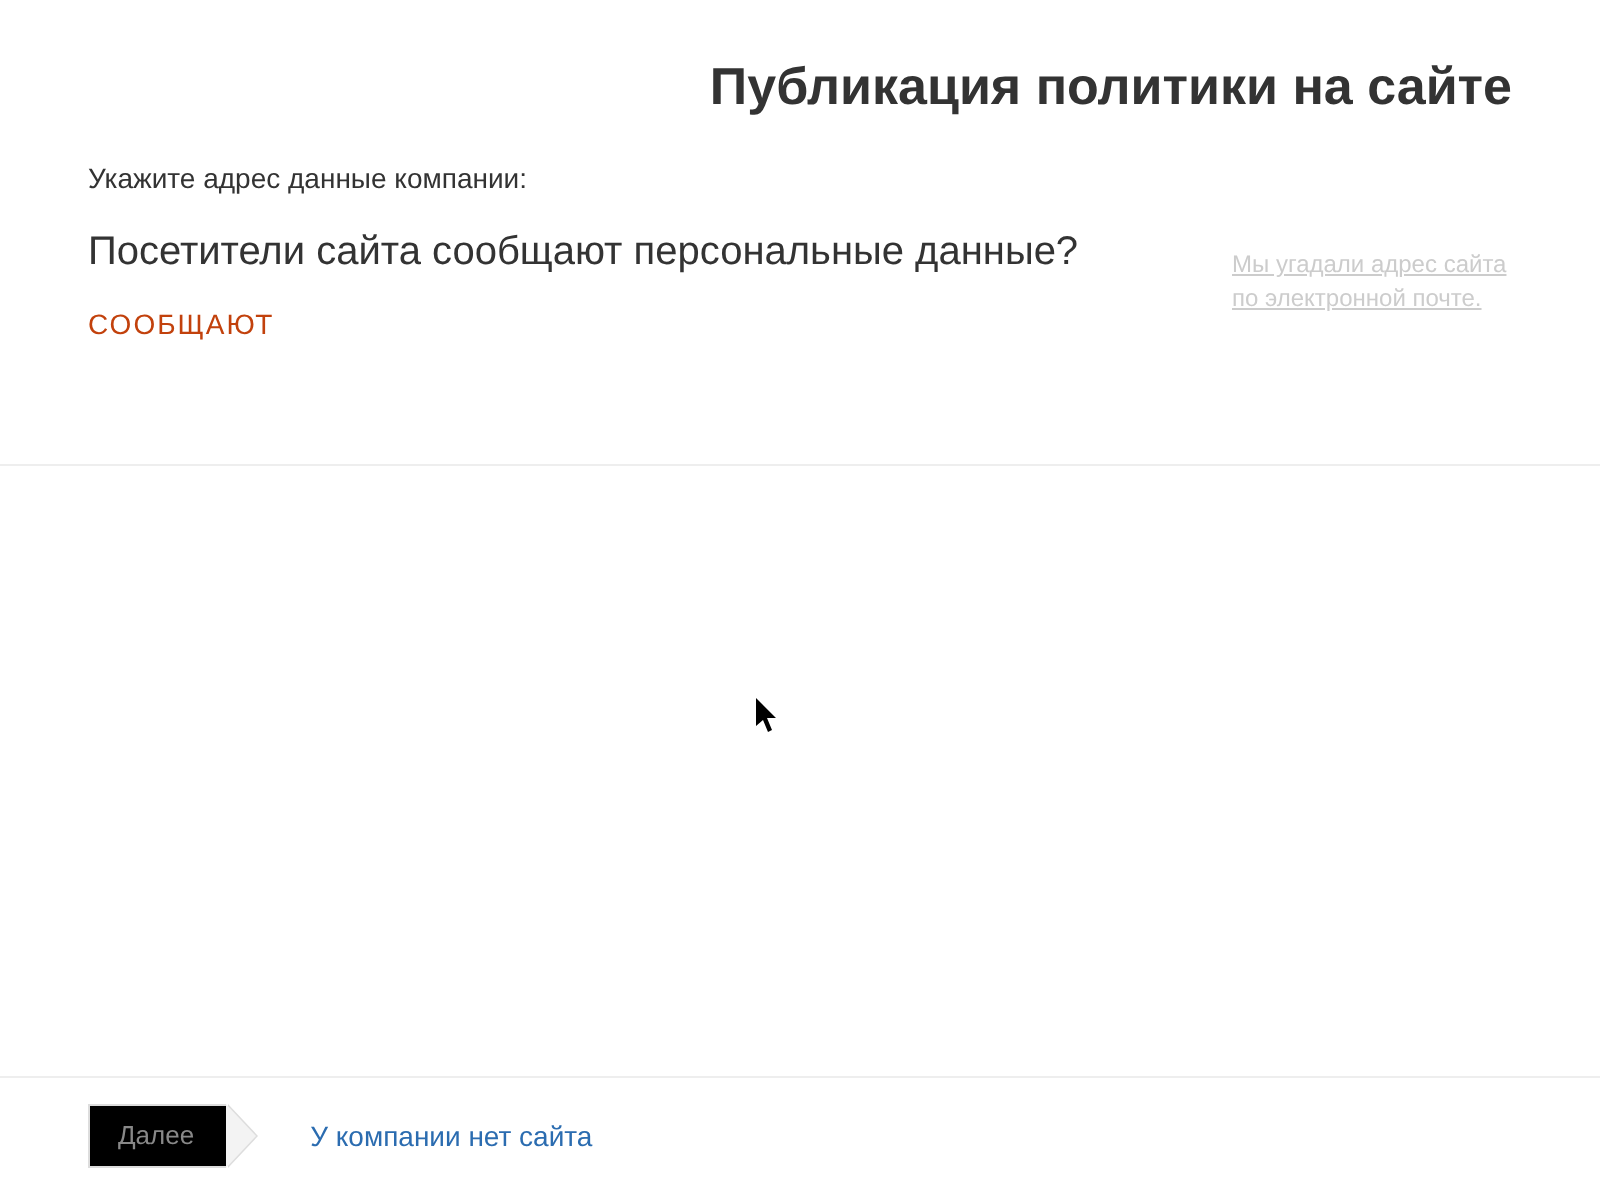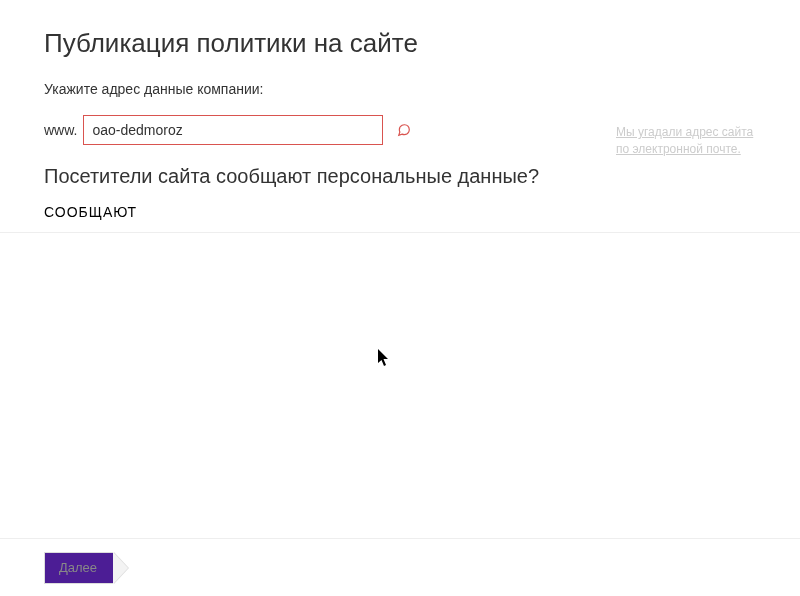--- a/index.html
+++ b/index.html
@@ -13,23 +13,24 @@
       width: 800px;
       height: 596px;
       position: relative;
       overflow: hidden;
     }
     .content {
       padding: 28px 44px 0 44px;
     }
     .page-title {
       font-size: 26px;
-      font-weight: 400;
+      font-weight: 700;
       color: #333333;
       margin-bottom: 22px;
+      text-align: right;
     }
     .prompt-label {
       font-size: 14px;
       color: #333333;
       margin-bottom: 18px;
     }
     .input-row {
       display: flex;
       align-items: center;
       margin-bottom: 20px;
@@ -70,21 +71,21 @@
       color: #333333;
       margin-bottom: 16px;
     }
     .action-row {
       display: flex;
       gap: 36px;
     }
     .action-link {
       font-size: 14px;
       font-weight: 400;
-      color: #000000;
+      color: #c2410c;
       letter-spacing: 1px;
       cursor: pointer;
       text-transform: uppercase;
     }
     .divider {
       position: absolute;
       left: 0;
       right: 0;
       top: 232px;
       height: 1px;
@@ -98,21 +99,21 @@
       height: 58px;
       border-top: 1px solid #eeeeee;
       display: flex;
       align-items: center;
       padding: 0 44px;
     }
     .next-button {
       position: relative;
       height: 32px;
       padding: 0 16px 0 14px;
-      background: #4c1d95;
+      background: #000000;
       border: 1px solid #dddddd;
       border-right: none;
       color: #888888;
       font-size: 13px;
       font-family: inherit;
       cursor: pointer;
       display: flex;
       align-items: center;
     }
     .next-button::after {
@@ -151,44 +152,36 @@
     }
   </style>
 </head>
 <body>
 
 <div class="content">
   <h1 class="page-title">Публикация политики на сайте</h1>
 
   <div class="prompt-label">Укажите адрес данные компании:</div>
 
-  <div class="input-row">
-    <span class="www-prefix">www.</span>
-    <input type="text" class="site-input" value="oao-dedmoroz" style="">
-    <span class="chat-icon">
-      <svg width="14" height="14" viewBox="0 0 24 24" fill="none" stroke="currentColor" stroke-width="2">
-        <path d="M21 11.5a8.38 8.38 0 0 1-.9 3.8 8.5 8.5 0 0 1-7.6 4.7 8.38 8.38 0 0 1-3.8-.9L3 21l1.9-5.7a8.38 8.38 0 0 1-.9-3.8 8.5 8.5 0 0 1 4.7-7.6 8.38 8.38 0 0 1 3.8-.9h.5a8.48 8.48 0 0 1 8 8v.5z"></path>
-      </svg>
-    </span>
-  </div>
 
   <div class="hint-text">Мы угадали адрес сайта по электронной почте.</div>
 
   <div class="question-label">Посетители сайта сообщают персональные данные?</div>
 
   <div class="action-row">
     <span class="action-link">СООБЩАЮТ</span>
   </div>
 </div>
 
 <div class="divider"></div>
 
 <div class="footer">
   <button class="next-button">
     <span>Далее</span>
   </button>
+  <span class="no-site-link">У компании нет сайта</span>
 </div>
 
 <div class="cursor">
   <svg width="14" height="18" viewBox="0 0 14 18">
     <path d="M0 0 L0 14 L3.5 11 L6 17 L8 16 L5.5 10 L10 10 Z" fill="#000000"></path>
   </svg>
 </div>
 
 </body></html>

